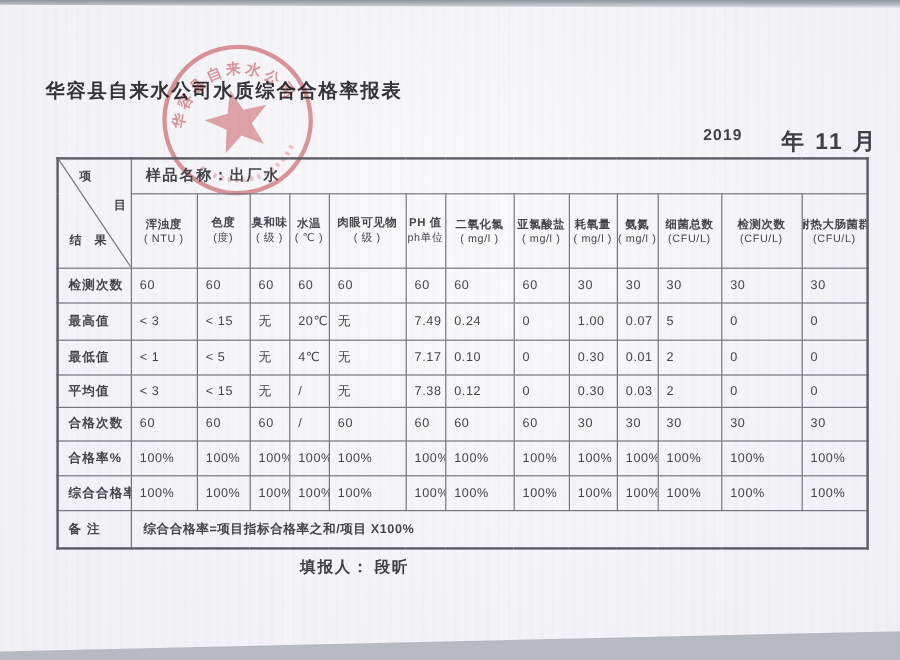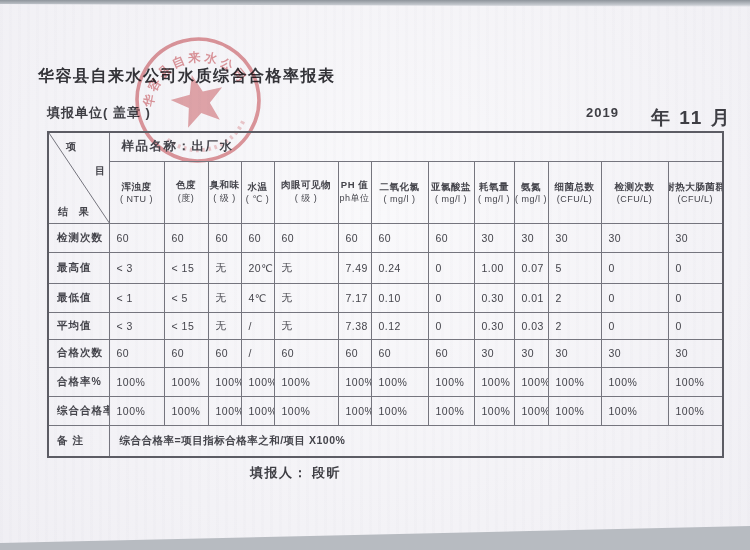--- a/index.html
+++ b/index.html
@@ -30,21 +30,21 @@
   .period-month{position:absolute;left:651px;top:105px;font-size:19px;font-weight:700;letter-spacing:2px;}
   
   .tbl-wrap{position:absolute;left:47px;top:131px;}
   table{border-collapse:collapse;table-layout:fixed;width:675px;border:2px solid #5c5c64;}
   td{border:1px solid #75757e;overflow:hidden;vertical-align:middle;
      font-size:10.5px;color:#44444b;letter-spacing:0.5px;white-space:nowrap;}
   td.corner{position:relative;padding:0;}
   .corner span{position:absolute;font-size:10px;font-weight:600;}
   .c-item1{left:17px;top:7px;}
   .c-item2{left:46px;top:31px;}
-  .c-result{left:9px;top:72px;letter-spacing:4px;}
+  .c-result{left:9px;top:60px;letter-spacing:4px;}
   .corner svg{position:absolute;left:0;top:0;}
   td.sample{font-size:12.5px;font-weight:700;padding-left:12px;letter-spacing:1.5px;}
   td.hdr{padding:0;}
   .hcell{display:flex;flex-direction:column;justify-content:space-evenly;align-items:center;height:100%;}
   .hname{font-size:9.5px;font-weight:600;letter-spacing:0.5px;}
   .hunit{font-size:9px;}
   td.lab{padding-left:8px;font-weight:600;letter-spacing:1px;}
   td.val{padding-left:7px;}
   td.remark{padding-left:10px;font-weight:600;}
   
@@ -59,21 +59,20 @@
 </style>
 </head>
 <body>
 
 <div class="scan">
 
   <div class="edge-top"></div>
   <div class="edge-bottom"></div>
 
   <div class="title">华容县自来水公司水质综合合格率报表</div>
-  <div class="unit-line">填报单位( 盖章 )</div>
   <div class="period-year">2019</div>
   <div class="period-month">年 11 月</div>
 
   <svg class="stamp" viewBox="0 0 128 128">
     <circle cx="64" cy="64" r="59" fill="none" stroke="#cf5a60" stroke-width="3.5"></circle>
     <path d="M64,39 L70.5,57.1 L89.7,57.7 L74.5,69.4 L79.9,87.8 L64,77 L48.1,87.8 L53.5,69.4 L38.3,57.7 L57.5,57.1 Z" fill="#cf5a60" opacity="0.85"></path>
     <defs>
         <path id="arcTop" d="M 20 86 A 46 46 0 1 1 108 86" fill="none"></path>
       </defs>
     <text font-size="12" font-weight="bold" fill="#cf5a60" letter-spacing="3">

